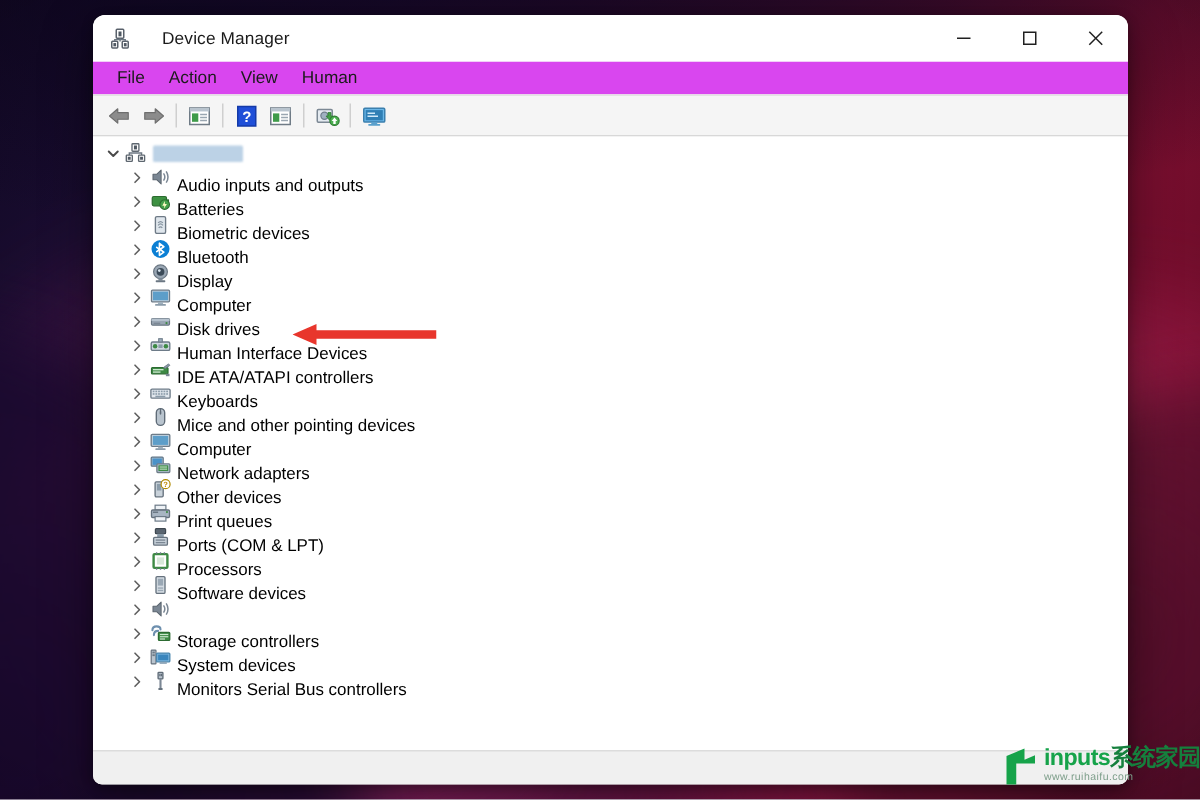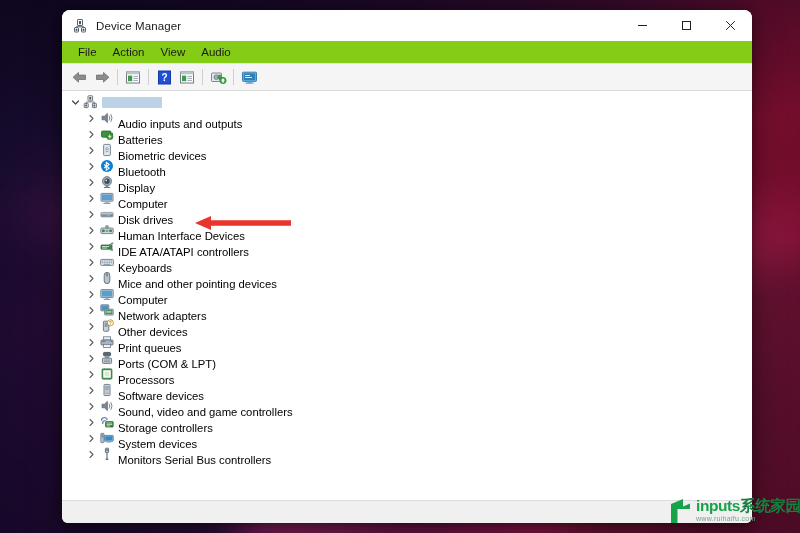--- a/index.html
+++ b/index.html
@@ -118,20 +118,21 @@
   }
 
   
   .titlebar {
     height: 31px;
     background: #ffffff;
     display: flex;
     align-items: center;
     flex: 0 0 auto;
     position: relative;
+    gap: 12px;
   }
   .title-icon {
     margin-left: 10px;
     margin-right: 8px;
     width: 16px;
     height: 16px;
     display: flex;
     align-items: center;
     justify-content: center;
   }
@@ -150,21 +151,21 @@
     height: 31px;
     display: flex;
     align-items: center;
     justify-content: center;
     color: #202020;
   }
 
   
   .menubar {
     height: 22px;
-    background: #84cc16;
+    background: #d946ef;
     display: flex;
     align-items: center;
     padding-left: 8px;
     flex: 0 0 auto;
   }
   .menu-item {
     font-size: 11.5px;
     color: #1b1b1b;
     padding: 2px 8px;
     border-radius: 3px;
@@ -348,21 +349,21 @@
               <line x1="9.8" y1="1.2" x2="1.2" y2="9.8" stroke="currentColor" stroke-width="1"></line>
             </svg>
         </div>
       </div>
     </div>
 
     <div class="menubar">
       <span class="menu-item">File</span>
       <span class="menu-item">Action</span>
       <span class="menu-item">View</span>
-      <span class="menu-item">Audio</span>
+      <span class="menu-item">Human</span>
     </div>
 
     <div class="toolbar">
       <div class="tb-btn">
         <svg width="17" height="15" viewBox="0 0 17 15">
           <path d="M7.5 2.5 L2 7.3 L7.5 12.1 L7.5 9.5 L14.5 9.5 L14.5 5.1 L7.5 5.1 Z" fill="#8c8c8c" stroke="#6e6e6e" stroke-width="0.8" stroke-linejoin="round"></path>
         </svg>
       </div>
       <div class="tb-btn">
         <svg width="17" height="15" viewBox="0 0 17 15">
@@ -773,21 +774,20 @@
               <path d="M3 1.5 L6 4.5 L3 7.5" fill="none" stroke="#606060" stroke-width="1.1" stroke-linecap="round" stroke-linejoin="round"></path>
             </svg>
         </span>
         <span class="dev-icon">
           <svg width="14" height="14" viewBox="0 0 14 14">
             <path d="M2 5.2 L4.4 5.2 L7.4 2.4 L7.4 11.6 L4.4 8.8 L2 8.8 Z" fill="#7b8794" stroke="#5c6670" stroke-width="0.7" stroke-linejoin="round"></path>
             <path d="M9 4.6 Q10.8 7 9 9.4" fill="none" stroke="#7b8794" stroke-width="1"></path>
             <path d="M10.8 3.2 Q13.2 7 10.8 10.8" fill="none" stroke="#7b8794" stroke-width="1"></path>
           </svg>
         </span>
-        <span class="tree-label">Sound, video and game controllers</span>
       </div>
 
       <div class="tree-row child">
         <span class="chev">
           <svg width="9" height="9" viewBox="0 0 9 9">
               <path d="M3 1.5 L6 4.5 L3 7.5" fill="none" stroke="#606060" stroke-width="1.1" stroke-linecap="round" stroke-linejoin="round"></path>
             </svg>
         </span>
         <span class="dev-icon">
           <svg width="14" height="14" viewBox="0 0 14 14">

